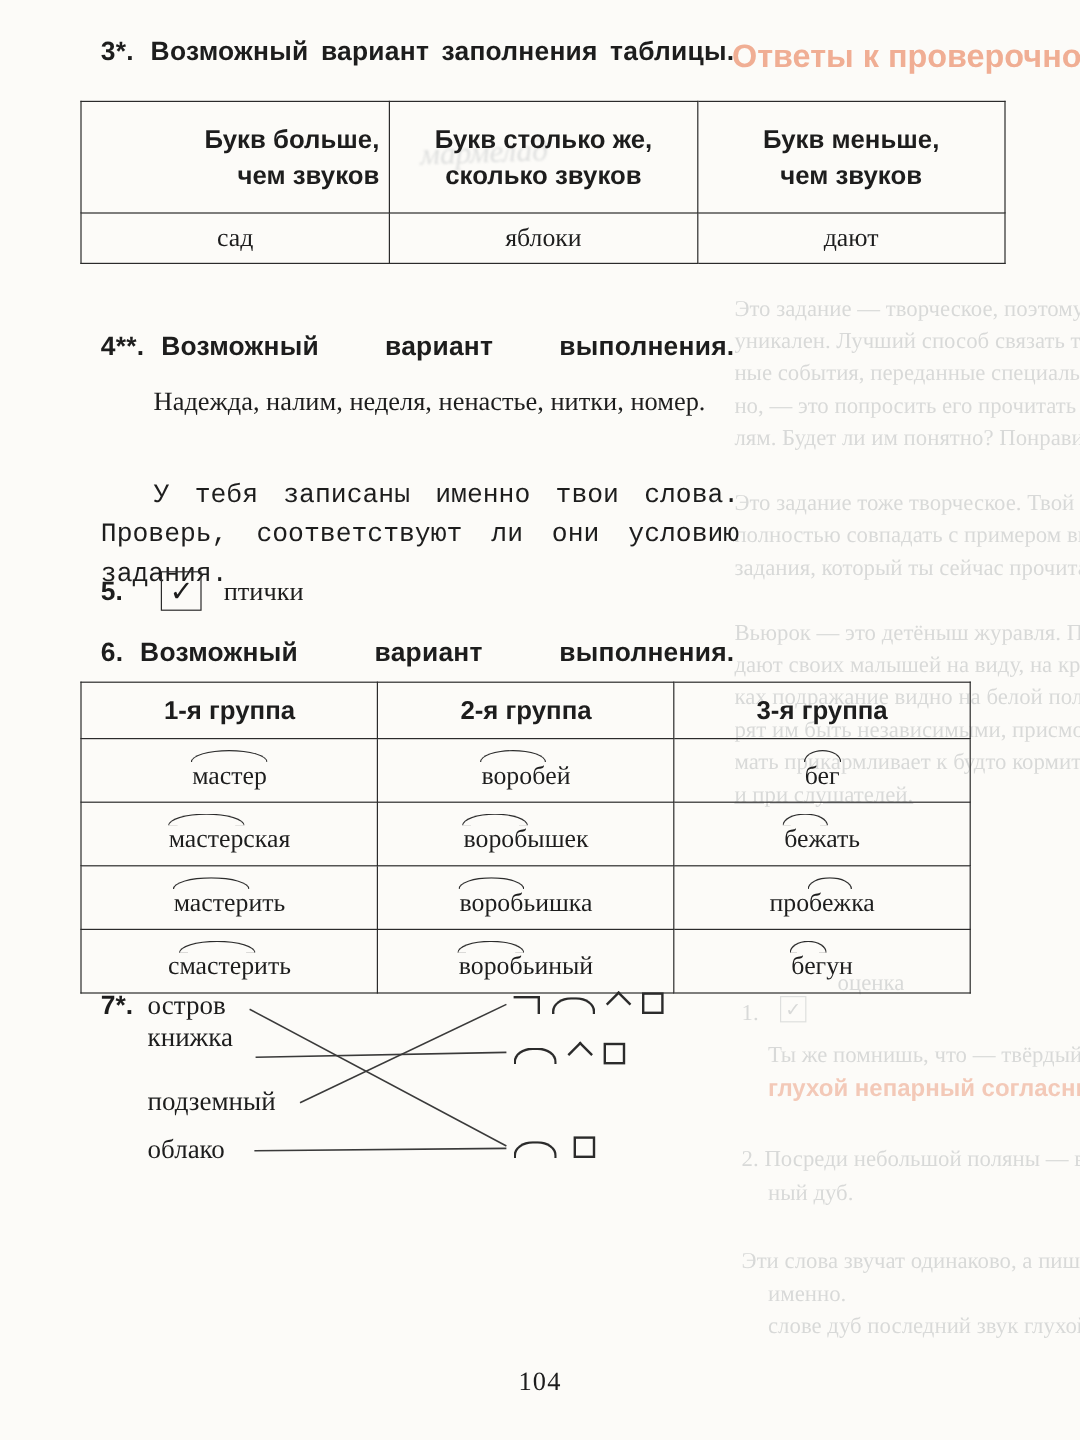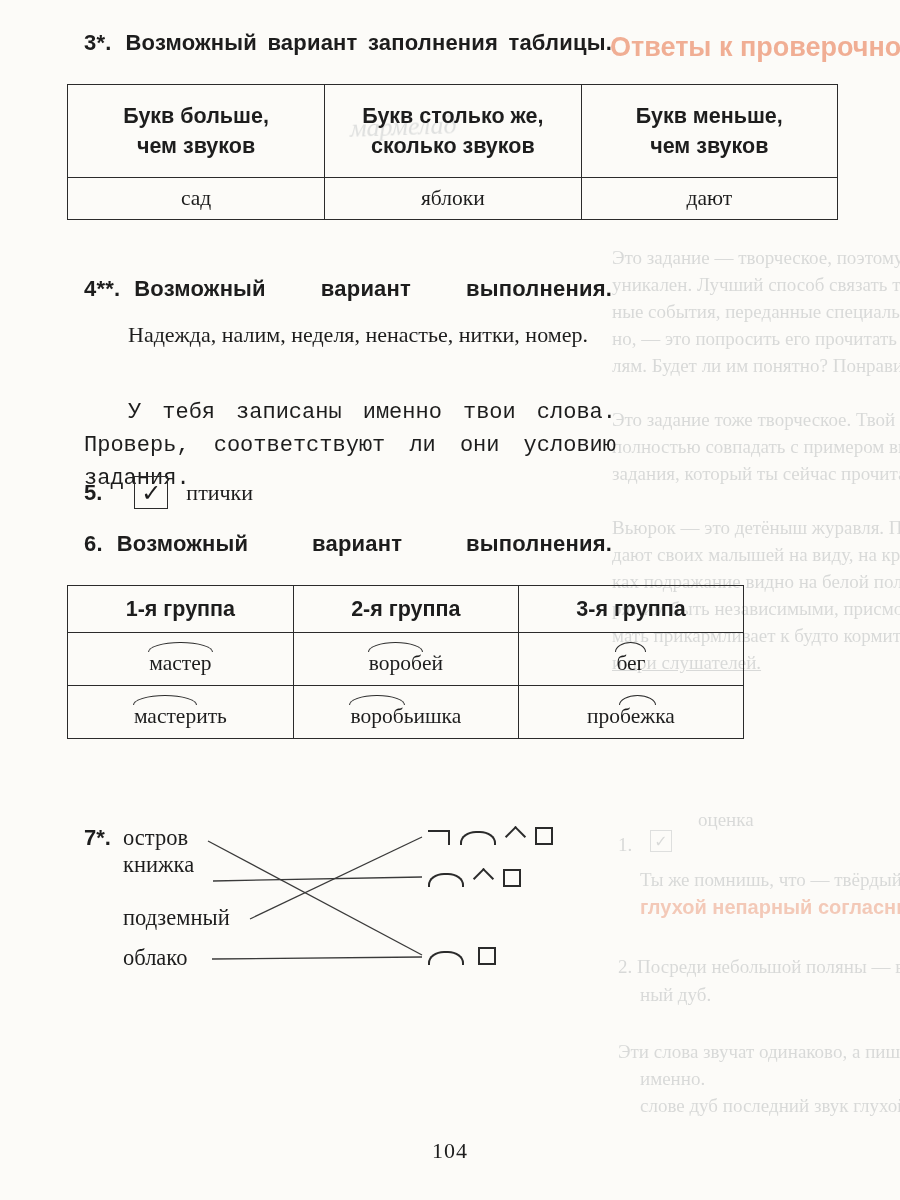--- a/index.html
+++ b/index.html
@@ -152,21 +152,21 @@
   <div class="layer content">
 
     <div class="item-head" style="left:84px;top:30px;width:528px;">
       <span class="item-num">3*.</span>
       <span class="item-title tj" style="flex:1;">Возможный вариант заполнения таблицы.</span>
     </div>
 
     <table class="ans t1" style="left:67px;top:84px;width:771px;">
       <thead>
         <tr>
-          <th style="width:33.4%;">Букв больше,
+          <th style="width:33.4%;text-align:right;">Букв больше,
 чем звуков</th>
           <th style="width:33.3%;">Букв столько же,
 сколько звуков</th>
           <th style="width:33.3%;">Букв меньше,
 чем звуков</th>
         </tr>
       </thead>
       <tbody>
         <tr>
           <td>сад</td>
@@ -191,38 +191,48 @@
         <span>✓</span>
       </span>
       <span class="answer5">птички</span>
     </div>
 
     <div class="item-head" style="left:84px;top:531px;width:528px;">
       <span class="item-num">6.</span>
       <span class="item-title tj" style="flex:1;">Возможный вариант выполнения.</span>
     </div>
 
-    <table class="ans t2" style="left:67px;top:585px;width:677px;">
+    <table class="ans t2" style="left:67px;top:568px;width:742px;">
       <thead>
         <tr>
           <th style="width:33.4%;">1-я группа</th>
           <th style="width:33.3%;">2-я группа</th>
           <th style="width:33.3%;">3-я группа</th>
         </tr>
       </thead>
       <tbody>
         <tr>
           <td><span class="wword"><span></span><span class="root">мастер</span><span></span></span></td>
           <td><span class="wword"><span></span><span class="root">вороб</span><span>ей</span></span></td>
           <td><span class="wword"><span></span><span class="root">бег</span><span></span></span></td>
         </tr>
         <tr>
+          <td><span class="wword"><span></span><span class="root">мастер</span><span>ская</span></span></td>
+          <td><span class="wword"><span></span><span class="root">вороб</span><span>ышек</span></span></td>
+          <td><span class="wword"><span></span><span class="root">беж</span><span>ать</span></span></td>
+        </tr>
+        <tr>
           <td><span class="wword"><span></span><span class="root">мастер</span><span>ить</span></span></td>
           <td><span class="wword"><span></span><span class="root">вороб</span><span>ьишка</span></span></td>
           <td><span class="wword"><span>про</span><span class="root">беж</span><span>ка</span></span></td>
+        </tr>
+        <tr>
+          <td><span class="wword"><span>с</span><span class="root">мастер</span><span>ить</span></span></td>
+          <td><span class="wword"><span></span><span class="root">вороб</span><span>ьиный</span></span></td>
+          <td><span class="wword"><span></span><span class="root">бег</span><span>ун</span></span></td>
         </tr>
       </tbody>
     </table>
 
     <div class="match">
       <svg class="match-svg" width="790" height="180" viewBox="0 0 790 180">
         <line x1="148" y1="26" x2="362" y2="140" stroke="#3a3a3a" stroke-width="1.3"></line>
         <line x1="153" y1="66" x2="362" y2="62" stroke="#3a3a3a" stroke-width="1.3"></line>
         <line x1="190" y1="104" x2="362" y2="22" stroke="#3a3a3a" stroke-width="1.3"></line>
         <line x1="152" y1="144" x2="362" y2="142" stroke="#3a3a3a" stroke-width="1.3"></line>

